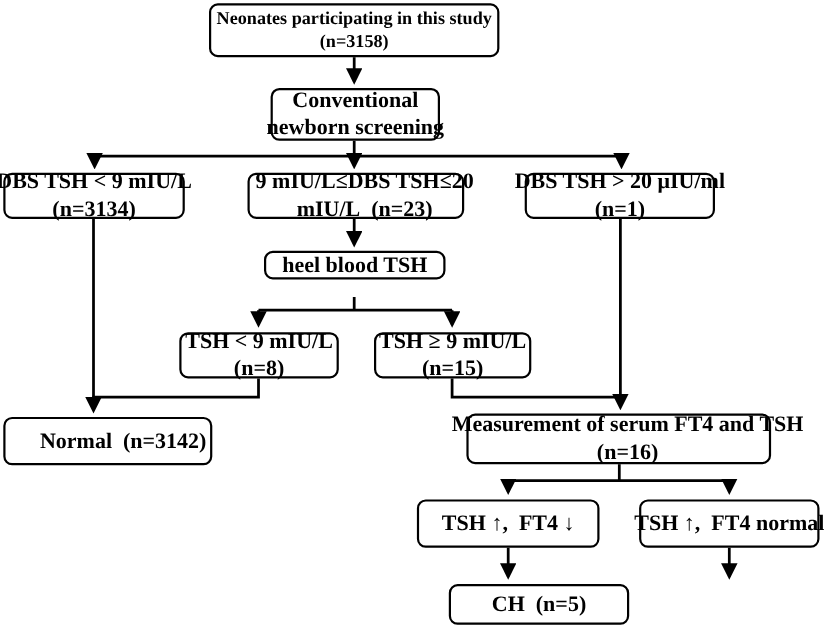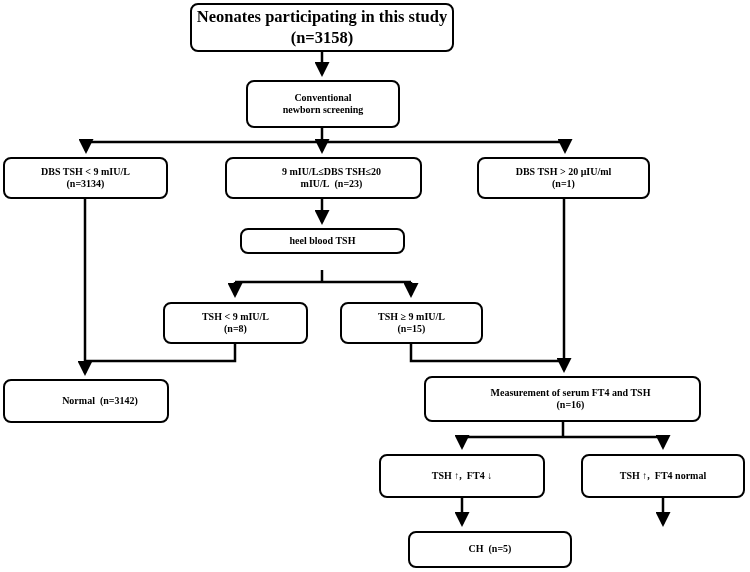--- a/index.html
+++ b/index.html
@@ -33,34 +33,34 @@
     position: absolute;
     box-sizing: border-box;
     border: 2.5px solid var(--line-color, #000000);
     border-radius: 8px;
     background: var(--box-bg, #ffffff);
     display: flex;
     flex-direction: column;
     align-items: center;
     justify-content: center;
     text-align: center;
-    font-size: 10px;
+    font-size: 20px;
     line-height: 1.25;
     white-space: nowrap;
   }
   
   .pos-neonates        { left: 190px; top: 3px;   width: 264px; height: 49px; font-size: 16.5px; }
   .pos-conventional    { left: 246px; top: 80px;  width: 154px; height: 48px; }
   .pos-dbs-low         { left: 3px;   top: 157px; width: 165px; height: 42px; }
   .pos-dbs-mid         { left: 225px; top: 157px; width: 197px; height: 42px; padding-left: 16px; }
   .pos-dbs-high        { left: 477px; top: 157px; width: 173px; height: 42px; }
   .pos-heel            { left: 240px; top: 228px; width: 165px; height: 26px; }
   .pos-tsh-low         { left: 163px; top: 302px; width: 145px; height: 42px; }
   .pos-tsh-high        { left: 340px; top: 302px; width: 143px; height: 42px; }
-  .pos-normal          { left: 3px;   top: 379px; width: 166px; height: 44px; padding-left: 28px; }
+  .pos-normal          { left: 3px;   top: 379px; width: 190px; height: 44px; padding-left: 28px; }
   .pos-measurement     { left: 424px; top: 376px; width: 277px; height: 46px; padding-left: 16px; }
   .pos-tsh-up-ft4-down { left: 379px; top: 454px; width: 166px; height: 44px; }
   .pos-tsh-up-ft4-norm { left: 581px; top: 454px; width: 164px; height: 44px; }
   .pos-ch              { left: 379px; top: 531px; width: 164px; height: 37px; margin-left: 29px; }
   .pos-ht              { left: 581px; top: 531px; width: 164px; height: 37px; }
 </style>
 </head>
 <body>
 
 <div id="figure">

